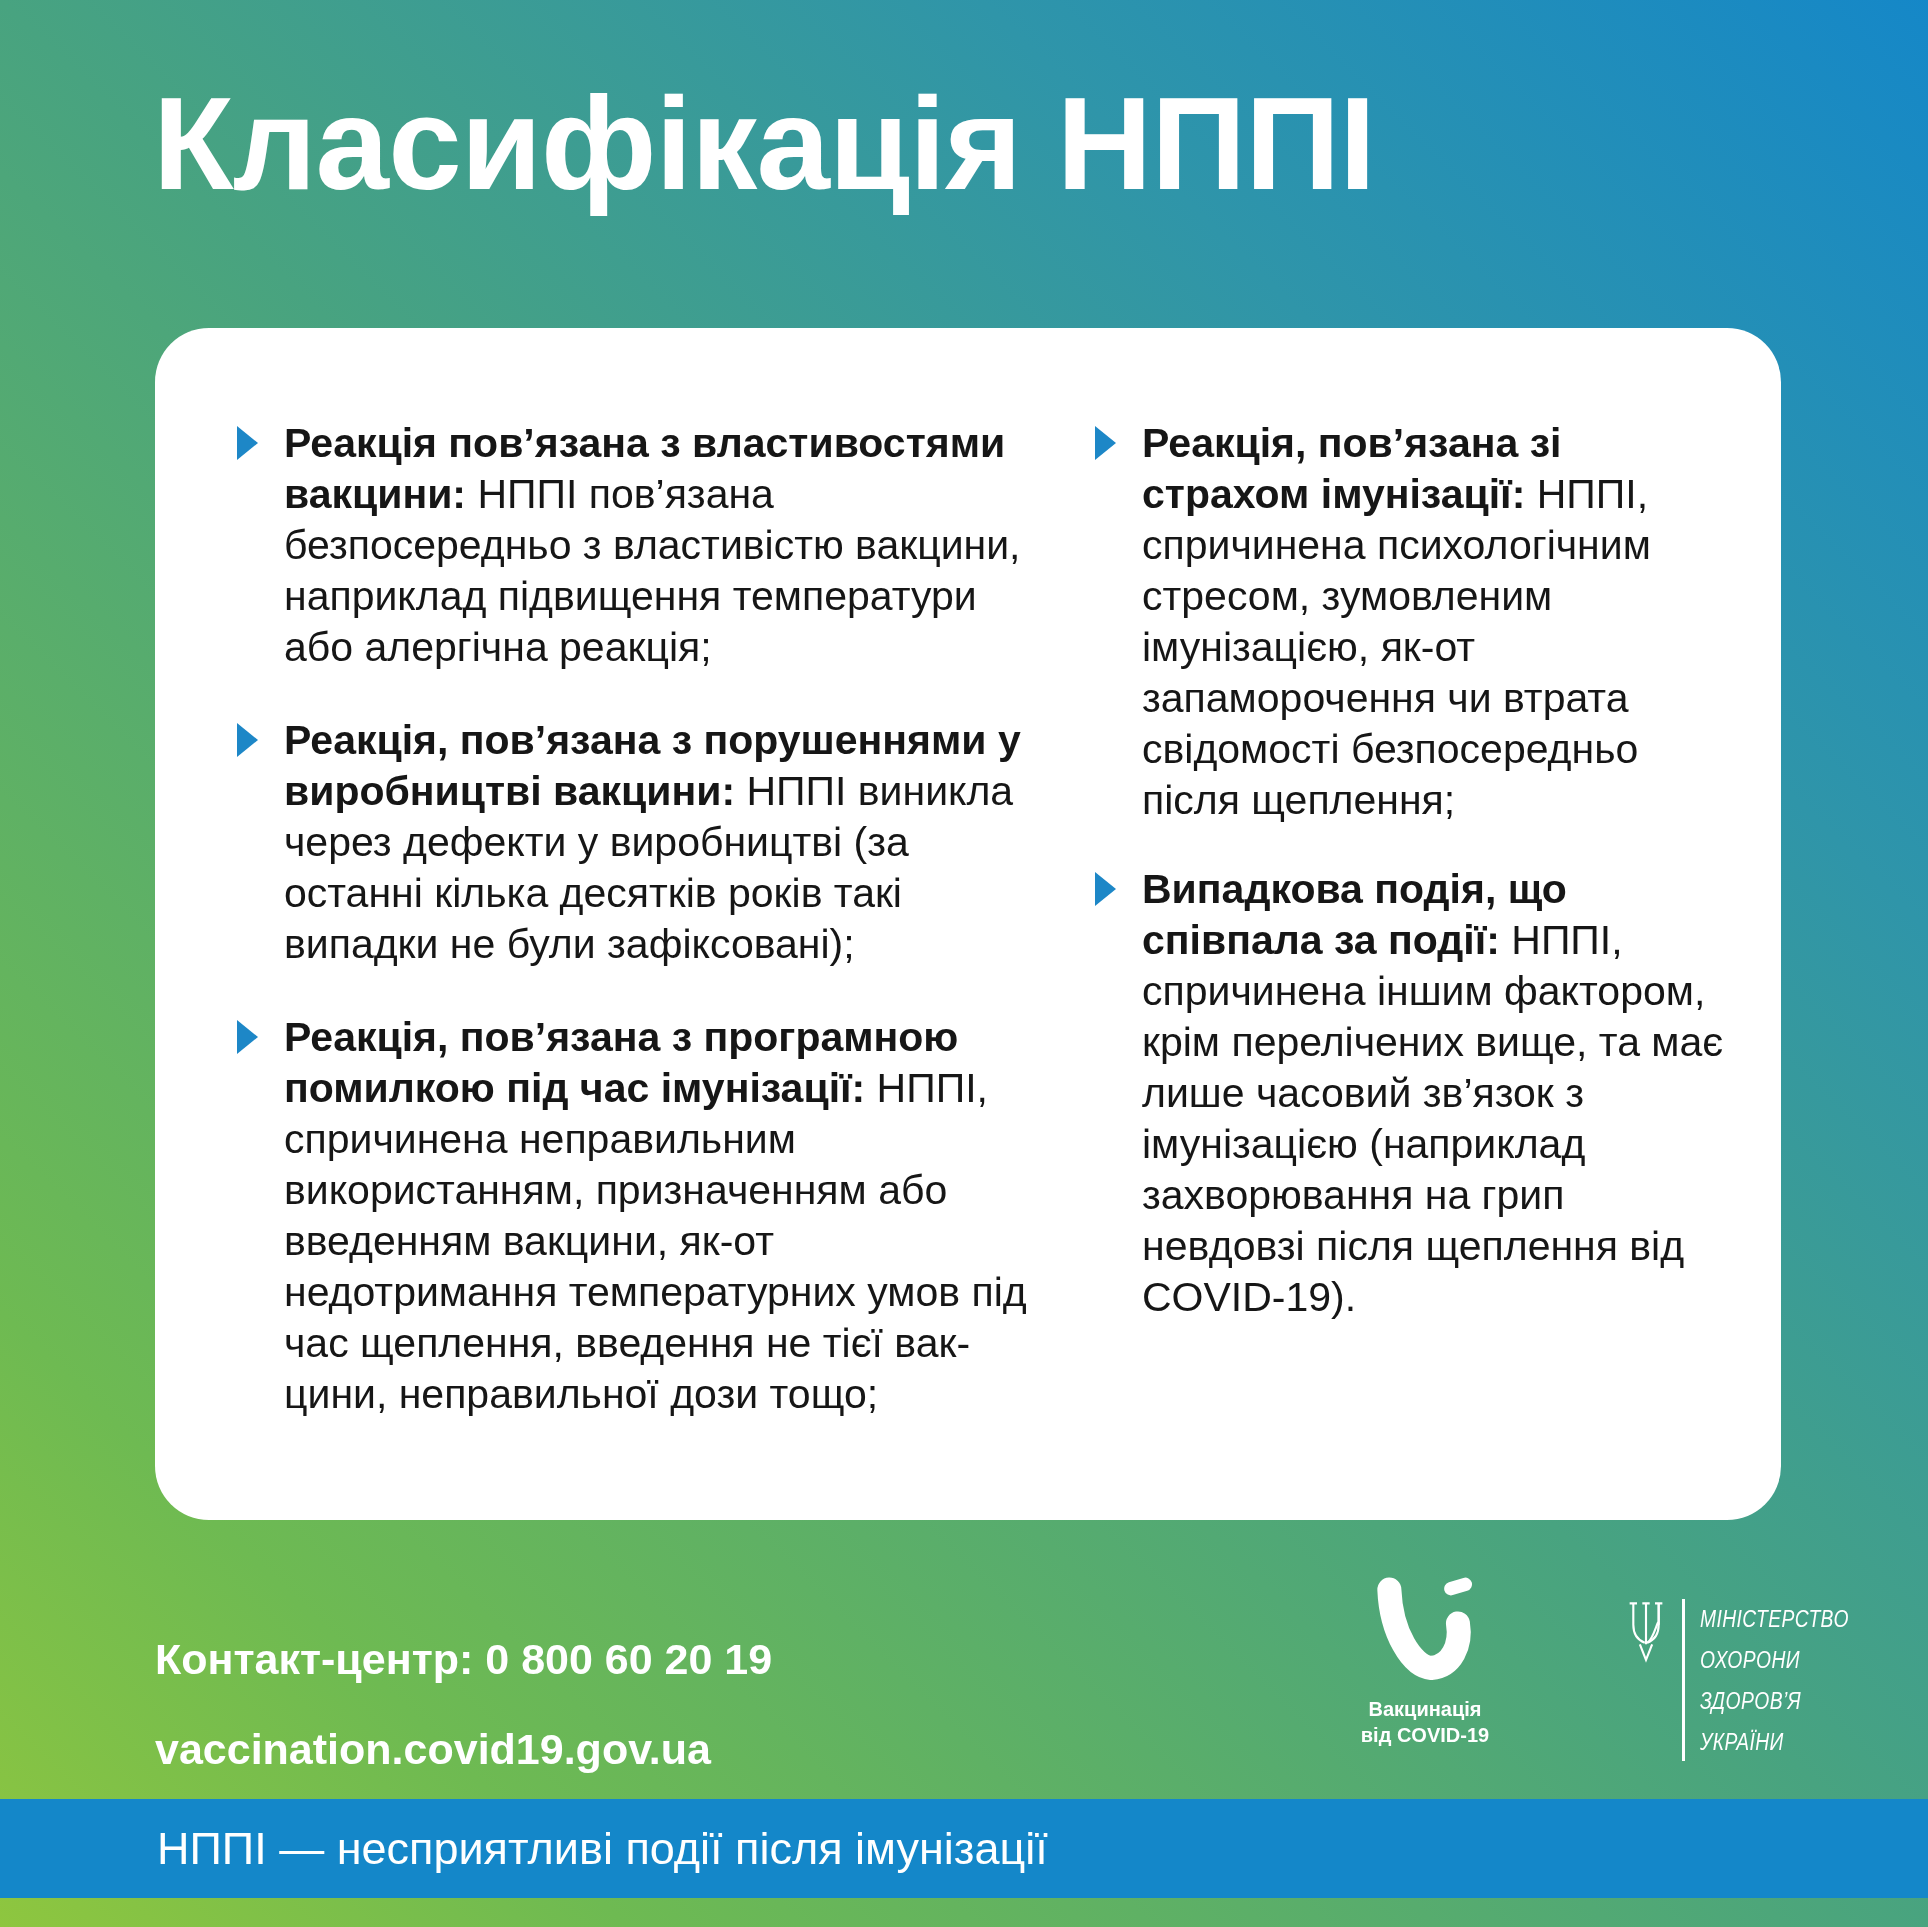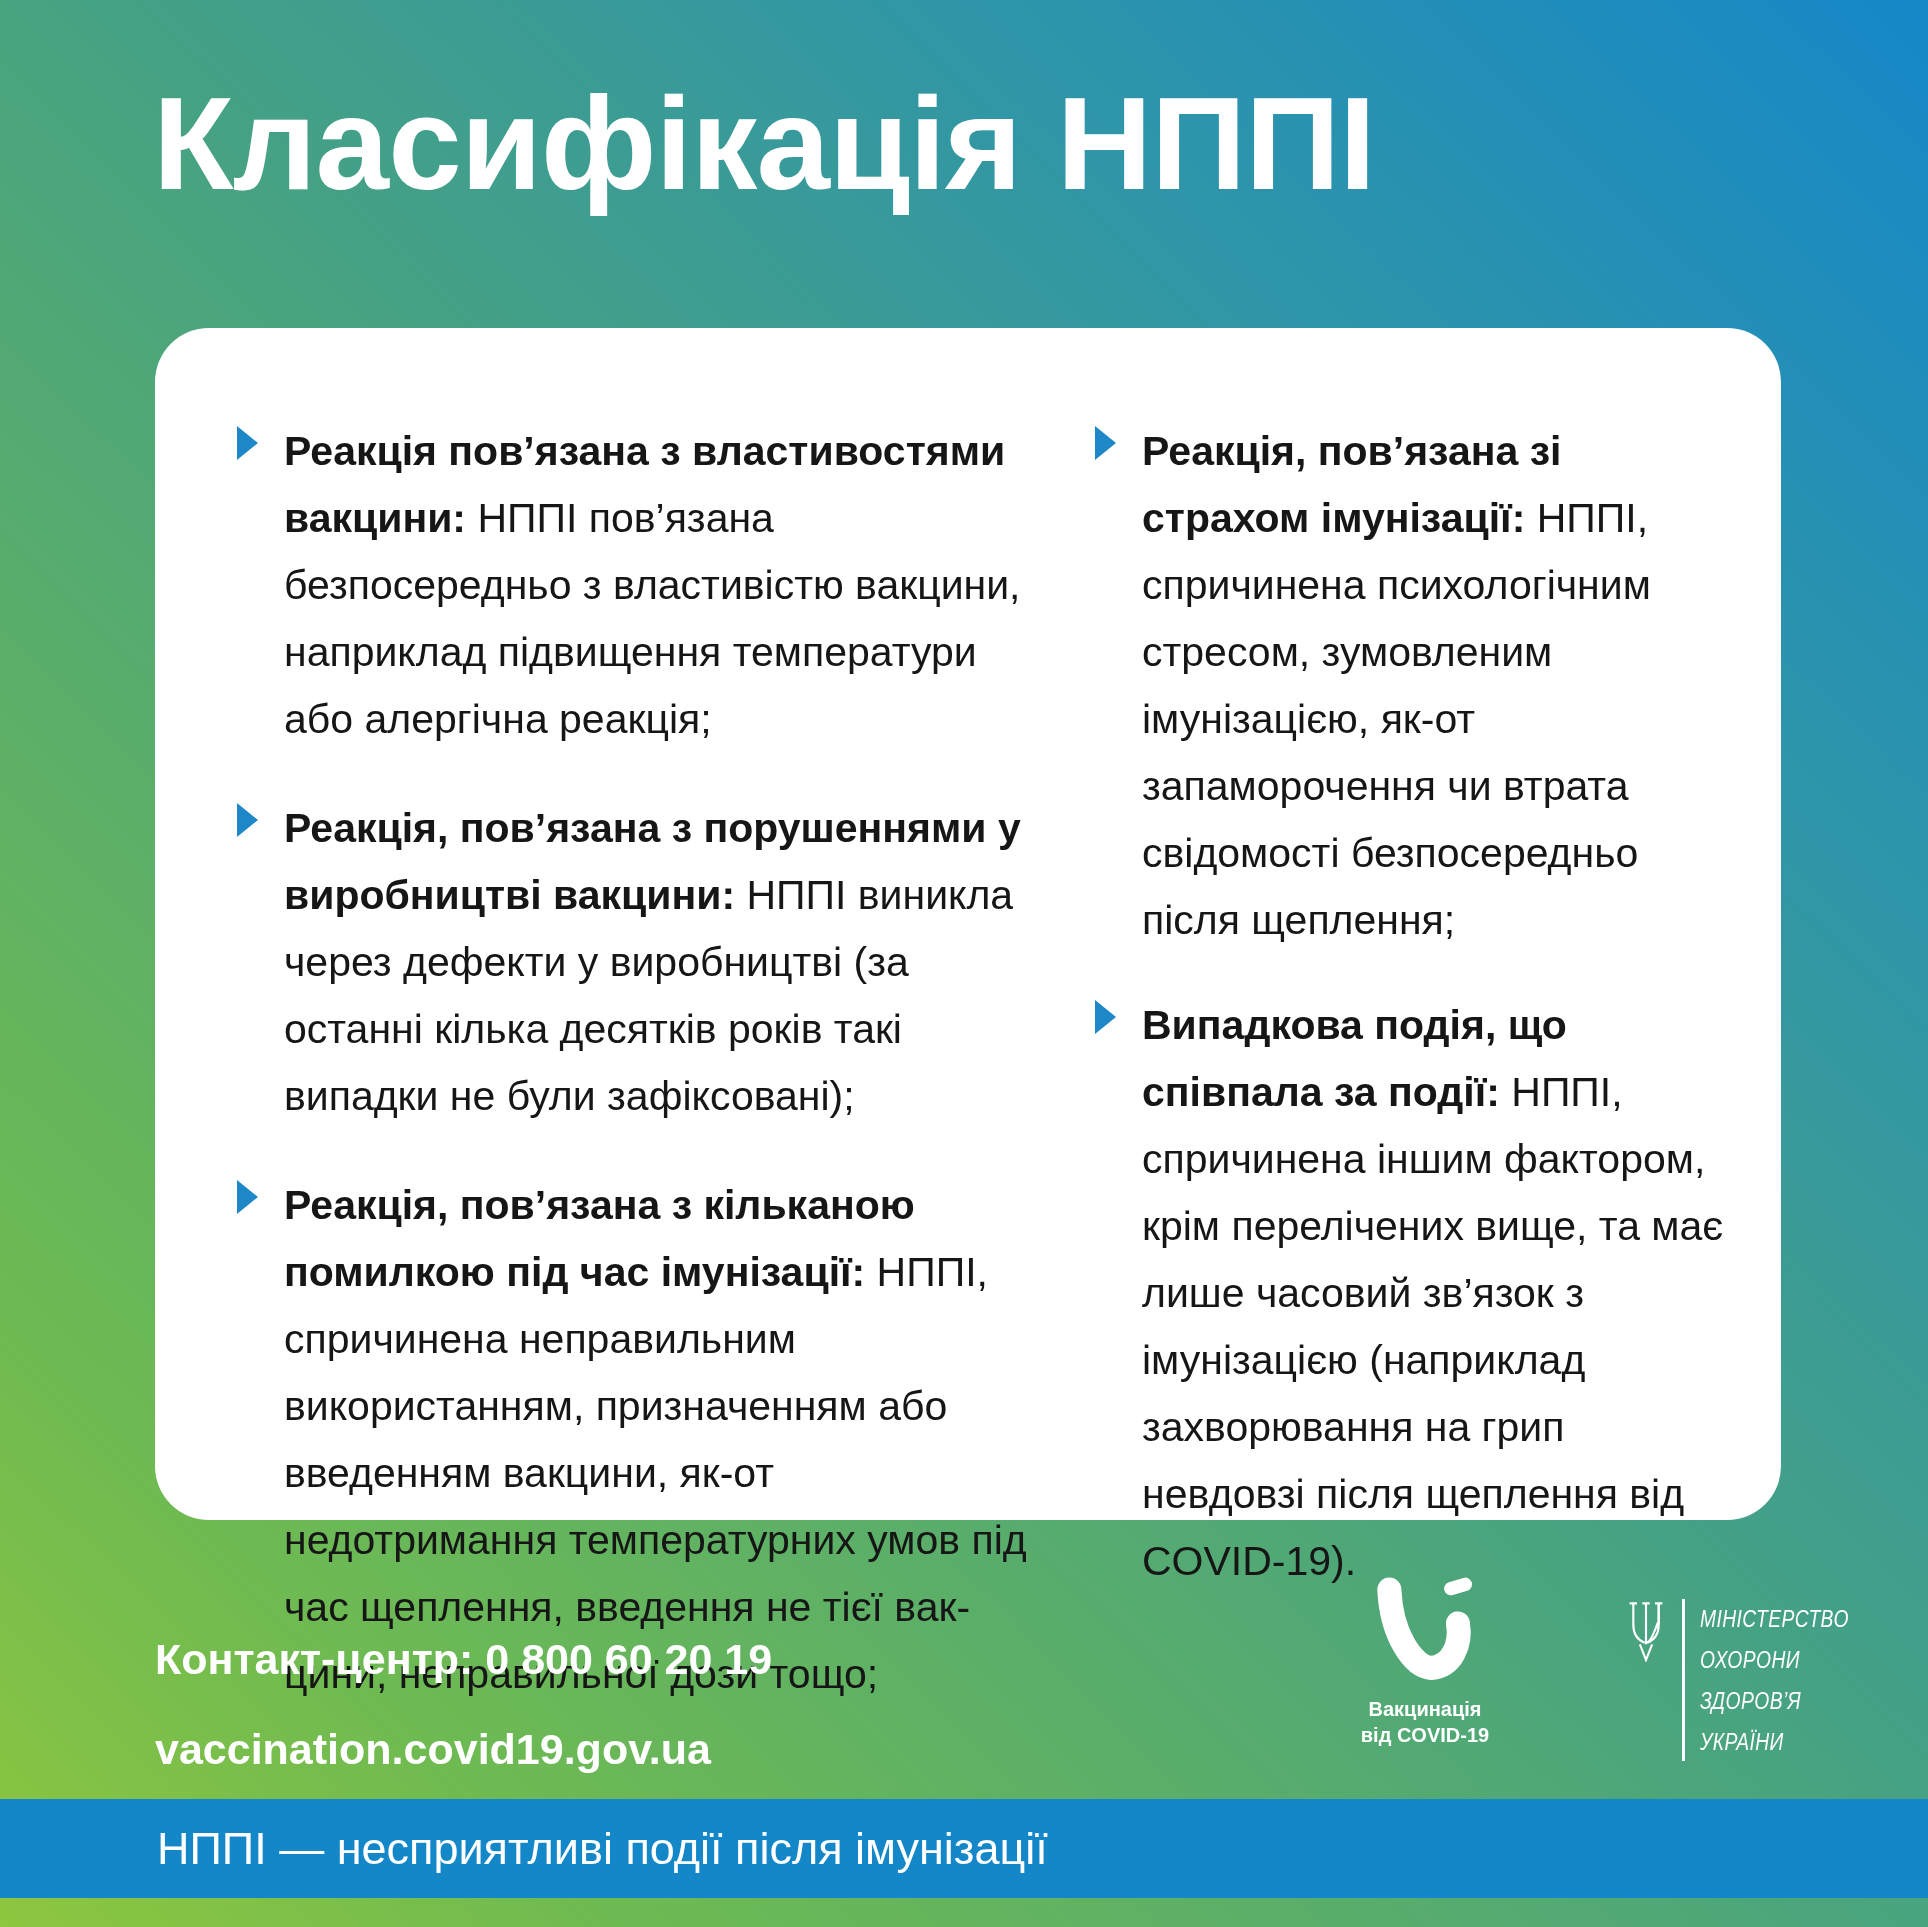--- a/index.html
+++ b/index.html
@@ -43,21 +43,21 @@
     flex: 0 0 auto;
     margin-top: 7.5px;
     width: 0; height: 0;
     border-left: 21px solid #1d87c7;
     border-top: 17px solid transparent;
     border-bottom: 17px solid transparent;
   }
   .item-text {
     margin: 0;
     font-size: 41px;
-    line-height: 67px;
+    line-height: 51px;
     color: #161616;
   }
   .col1 .item-text { width: 753px; }
   .col2 .item-text { width: 584px; }
   .item-text b { font-weight: 700; }
 
   .footer-contact, .footer-site {
     position: absolute;
     left: 155px;
     color: #ffffff;
@@ -131,21 +131,21 @@
       <div class="bullet-item">
         <span class="bullet-arrow"></span>
         <p class="item-text"><b>Реакція пов’язана з властиво­стями вакцини:</b><span> НППІ пов’язана безпосередньо з властивістю вакцини, наприклад підвищення температури або алергічна реакція;</span></p>
       </div>
       <div class="bullet-item">
         <span class="bullet-arrow"></span>
         <p class="item-text"><b>Реакція, пов’язана з порушен­нями у виробництві вакцини:</b><span> НППІ виникла через дефекти у виробництві (за останні кілька десятків років такі випадки не були зафіксовані);</span></p>
       </div>
       <div class="bullet-item">
         <span class="bullet-arrow"></span>
-        <p class="item-text"><b>Реакція, пов’язана з кілька­ною помилкою під час іму­нізації:</b><span> НППІ, спричинена не­правильним використанням, призначенням або введенням вакцини, як-от недотримання температурних умов під час щеплення, введення не тієї вак­цини, неправильної дози тощо;</span></p>
+        <p class="item-text"><b>Реакція, пов’язана з програм­ною помилкою під час іму­нізації:</b><span> НППІ, спричинена не­правильним використанням, призначенням або введенням вакцини, як-от недотримання температурних умов під час щеплення, введення не тієї вак­цини, неправильної дози тощо;</span></p>
       </div>
     </div>
 
     <div class="col col2">
       <div class="bullet-item">
         <span class="bullet-arrow"></span>
         <p class="item-text"><b>Реакція, пов’язана зі страхом імунізації:</b><span> НППІ, спричинена психологічним стресом, зумовленим імунізацією, як-от запаморочення чи втрата свідомості безпосередньо після щеплення;</span></p>
       </div>
       <div class="bullet-item">
         <span class="bullet-arrow"></span>

